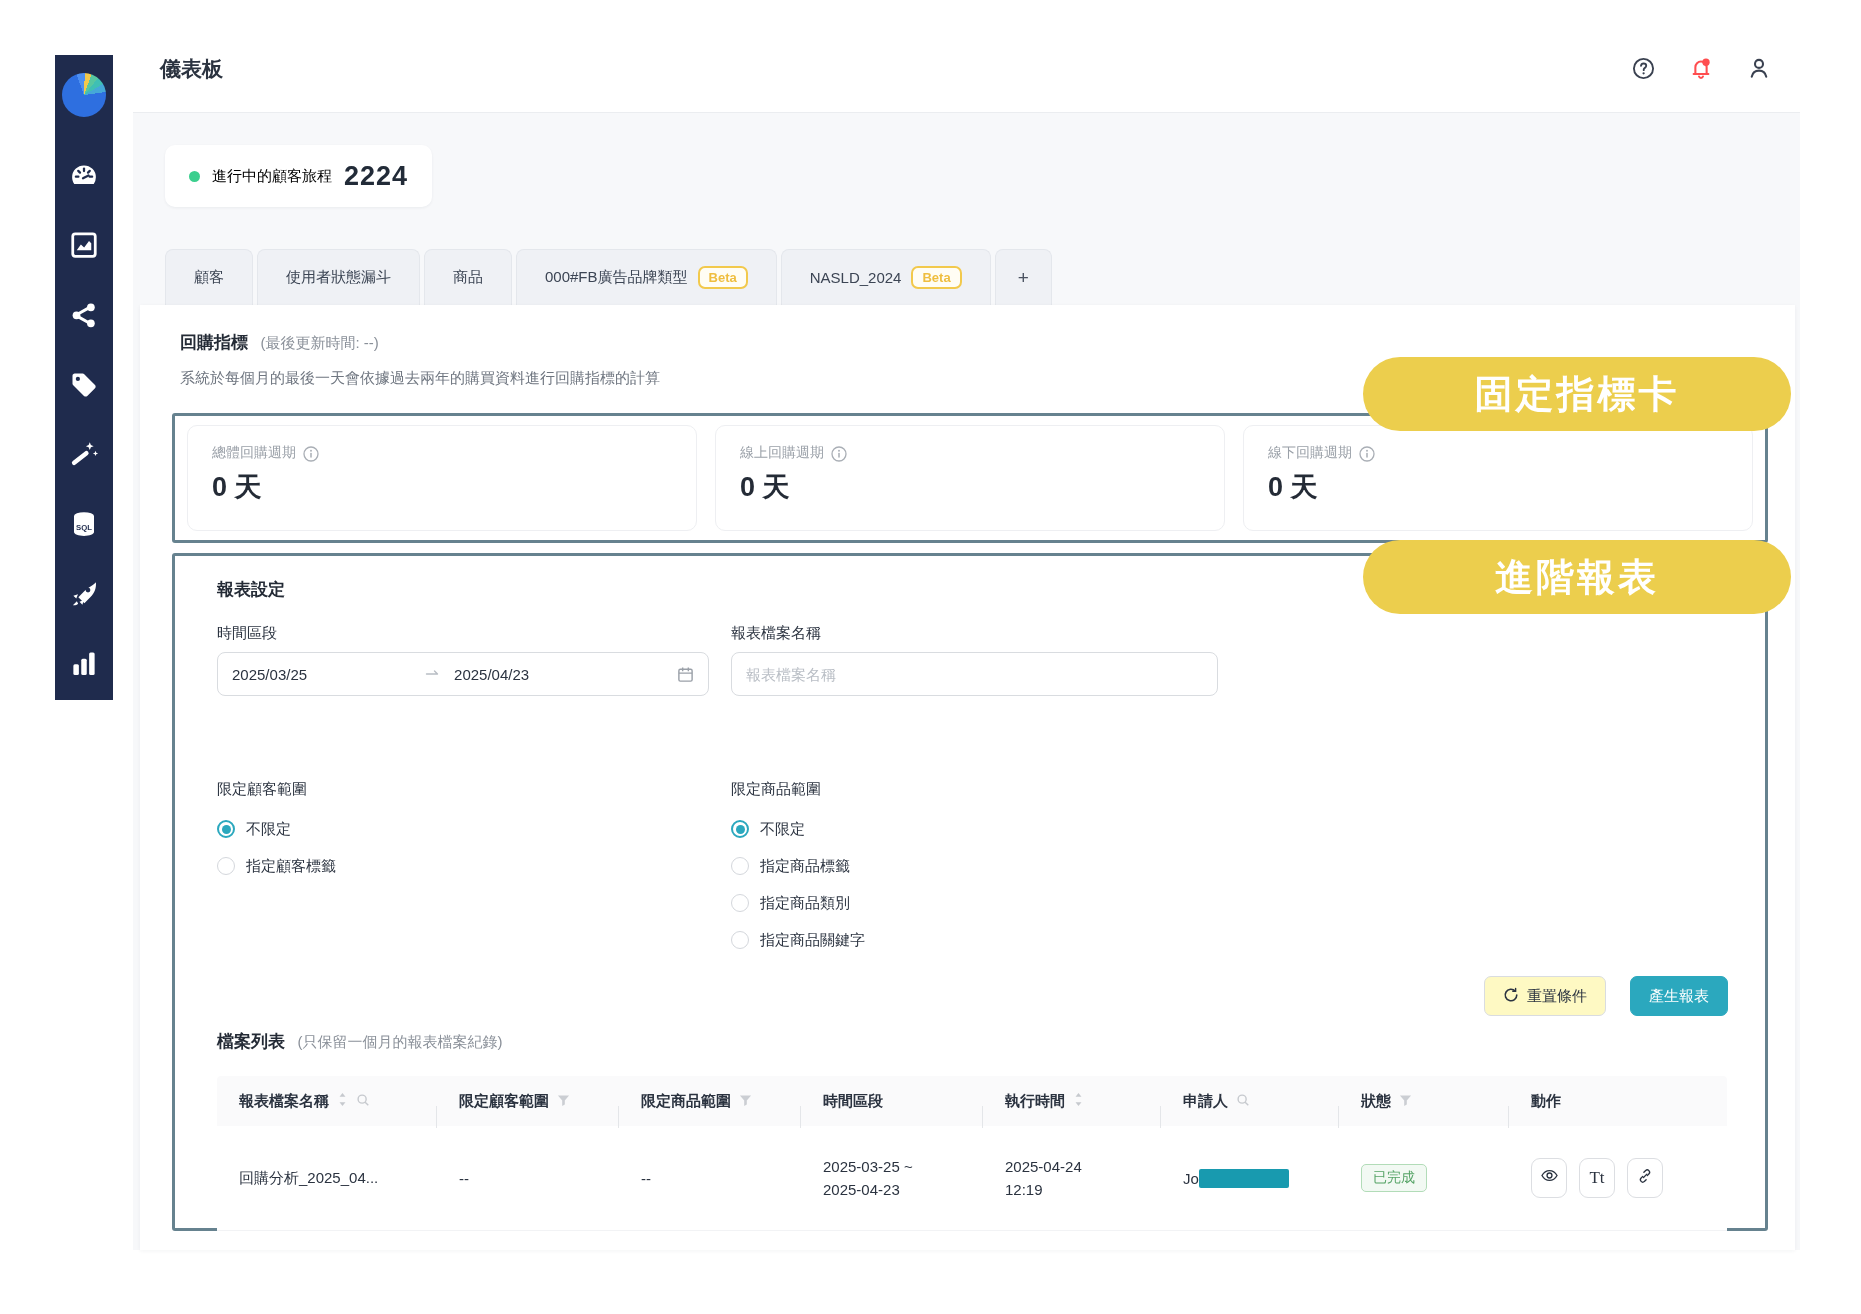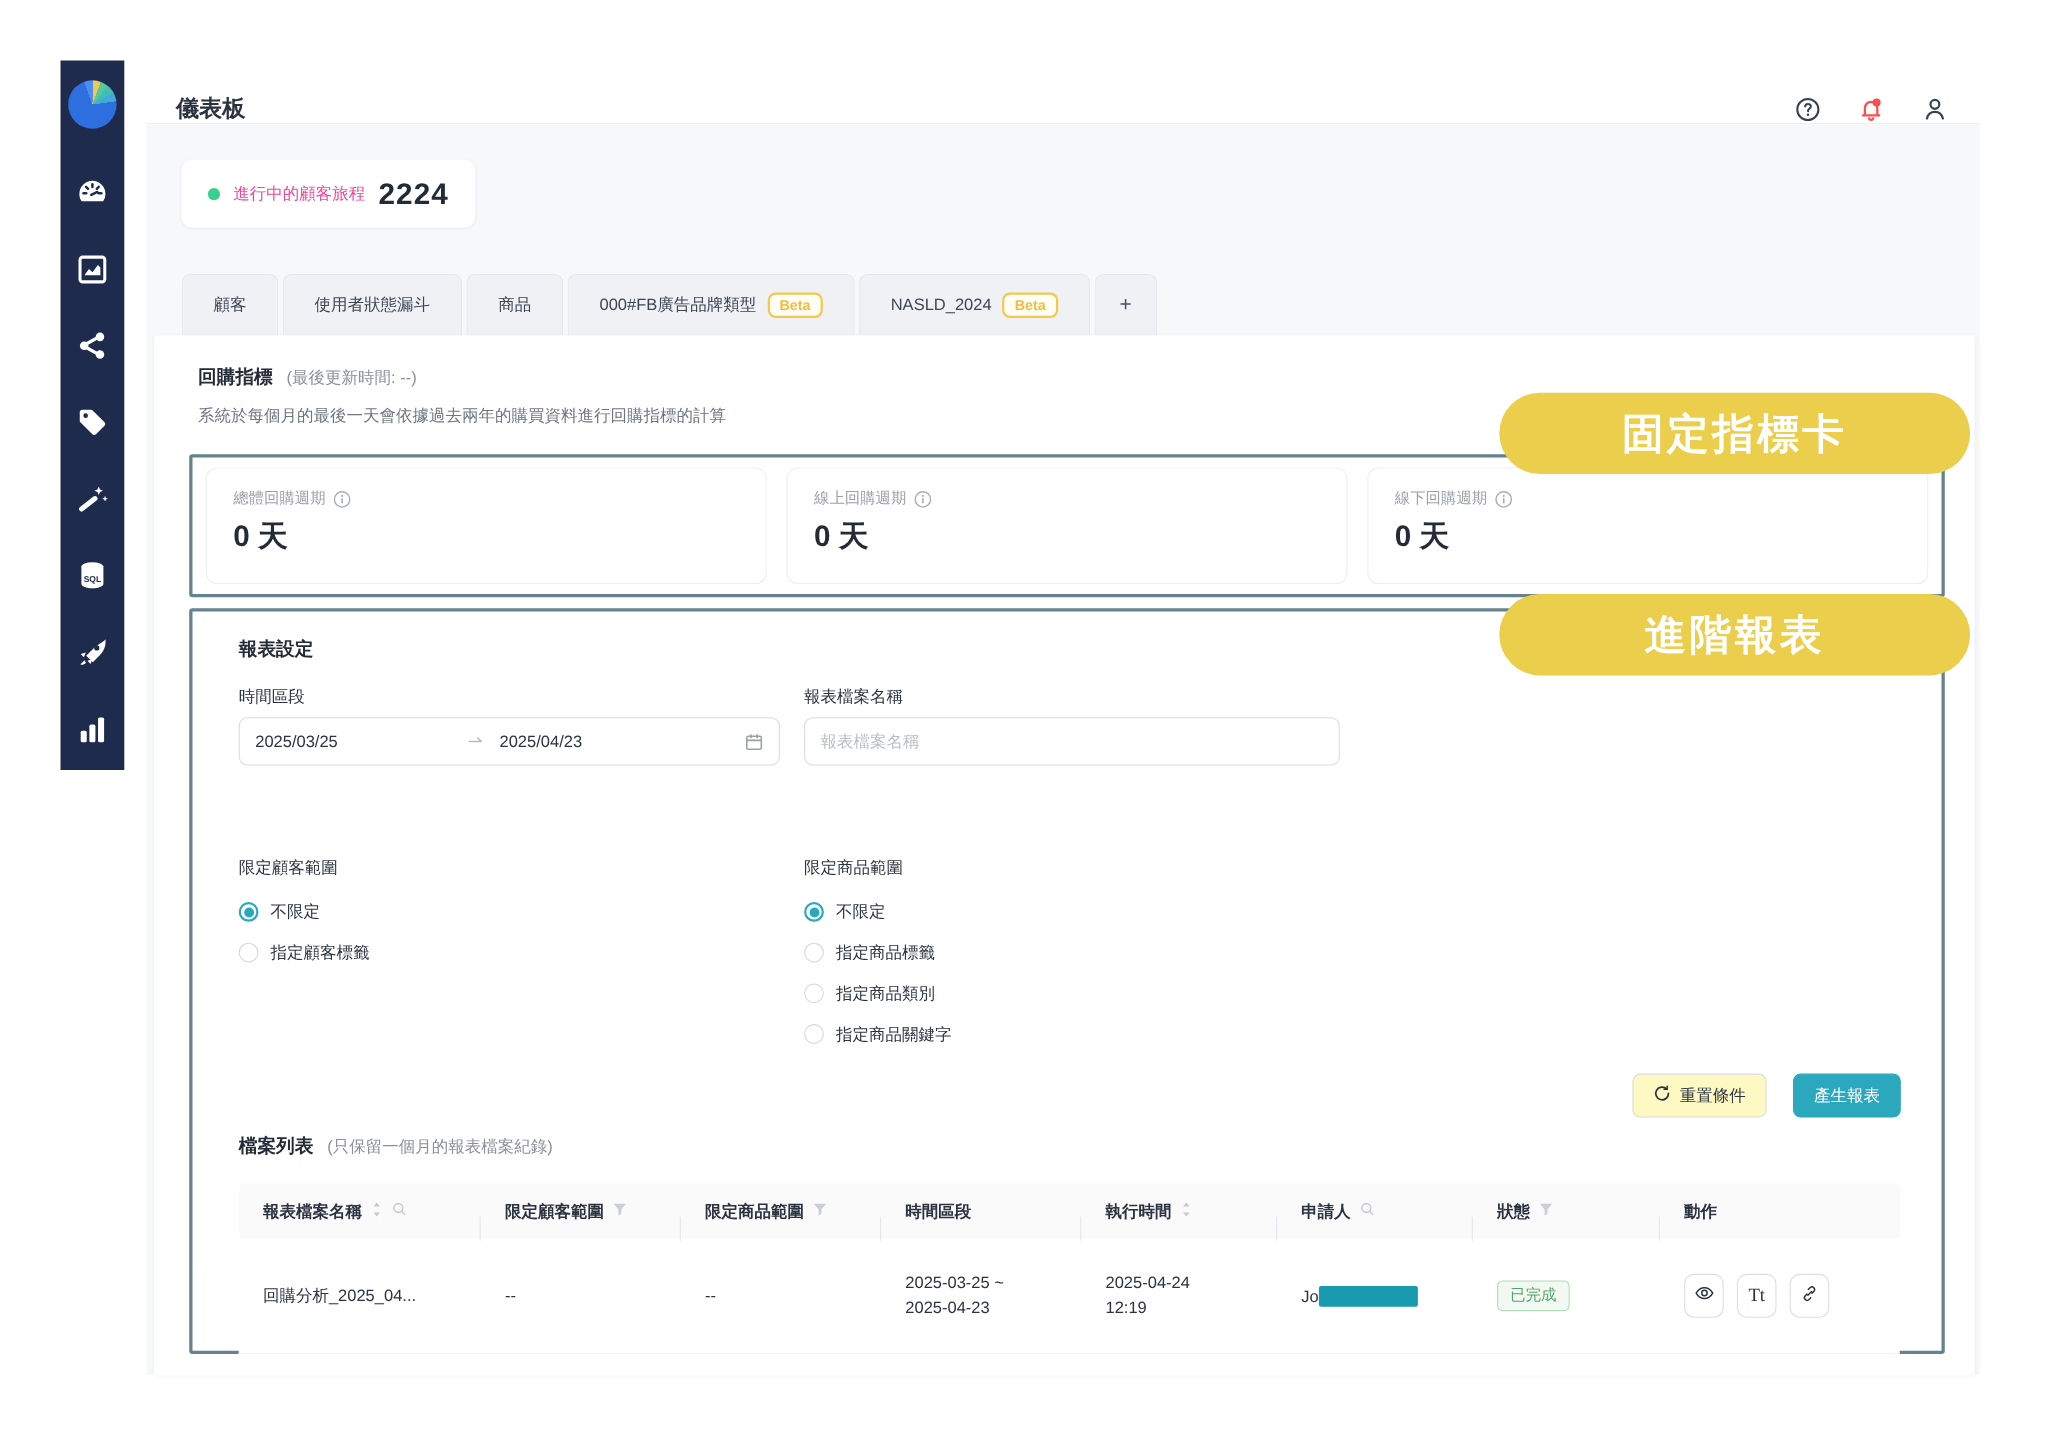--- a/index.html
+++ b/index.html
@@ -9,32 +9,32 @@
   
   .sidebar{position:absolute;left:55px;top:55px;width:58px;height:645px;background:#1F2B4D;
            display:flex;flex-direction:column;align-items:center;padding-top:18px;box-sizing:border-box;gap:0;}
   .logo{width:44px;height:44px;border-radius:50%;margin-bottom:26px;
         background:conic-gradient(from 210deg,#2E6FE0 0deg 130deg,#4D8FF0 130deg 152deg,#F2C94C 152deg 170deg,#57C7A0 170deg 190deg,#3FBFB4 190deg 210deg,#45A8D8 210deg 232deg,#2E6FE0 232deg 360deg);}
   .nav-item{width:78px;height:70px;display:flex;align-items:center;justify-content:center;cursor:pointer;}
   .nav-item svg{width:30px;height:30px;}
 
   
   .app-header{position:absolute;left:133px;top:55px;width:1667px;height:58px;background:#fff;
-              border-bottom:1px solid #EBEDF0;box-sizing:border-box;display:flex;align-items:flex-end;}
+              border-bottom:1px solid #EBEDF0;box-sizing:border-box;display:flex;align-items:flex-start;}
   .app-title{font-size:21px;font-weight:700;color:#2B3340;margin-left:27px;}
   .header-actions{margin-left:auto;margin-right:28px;display:flex;align-items:center;gap:32px;}
   .header-actions .hicon{width:26px;height:26px;display:flex;align-items:center;justify-content:center;cursor:pointer;}
 
   
   .content{position:absolute;left:133px;top:113px;width:1667px;height:1137px;background:#F7F8FA;}
 
   .journey-card{position:absolute;left:32px;top:32px;height:62px;background:#fff;border-radius:10px;
                 box-shadow:0 1px 3px rgba(20,30,50,.06);display:inline-flex;align-items:center;padding:0 24px;gap:12px;}
   .journey-dot{width:11px;height:11px;border-radius:50%;background:#3BCF8E;}
-  .journey-label{font-size:15px;color:#ec4899;}
+  .journey-label{font-size:15px;color:#000000;}
   .journey-value{font-size:27px;font-weight:700;color:#222B38;letter-spacing:1px;}
 
   
   .tabs{position:absolute;left:32px;top:119px;height:73px;display:flex;align-items:flex-end;gap:4px;}
   .tab{height:56px;box-sizing:border-box;background:#EFF1F5;border:1px solid #E4E7EC;border-bottom:none;
        border-radius:8px 8px 0 0;display:flex;align-items:center;justify-content:center;gap:10px;
        padding:0 28px;font-size:15px;color:#3C4554;cursor:pointer;white-space:nowrap;}
   .tab.active{position:relative;height:73px;background:#fff;border-color:#fff;font-weight:700;color:#242B36;
               border-radius:10px 10px 0 0;box-shadow:0 -2px 6px rgba(20,30,50,.05);}
   .tab.active .tab-underline{position:absolute;left:16px;right:16px;bottom:4px;height:6px;border-radius:3px;background:#4E7CF6;}

